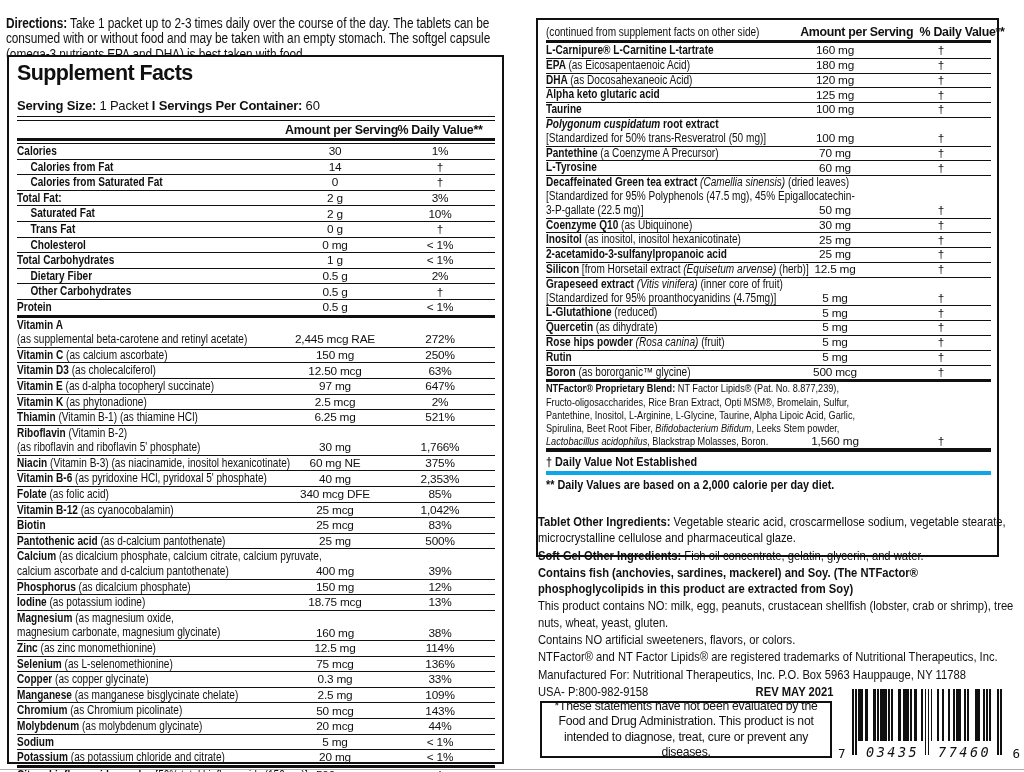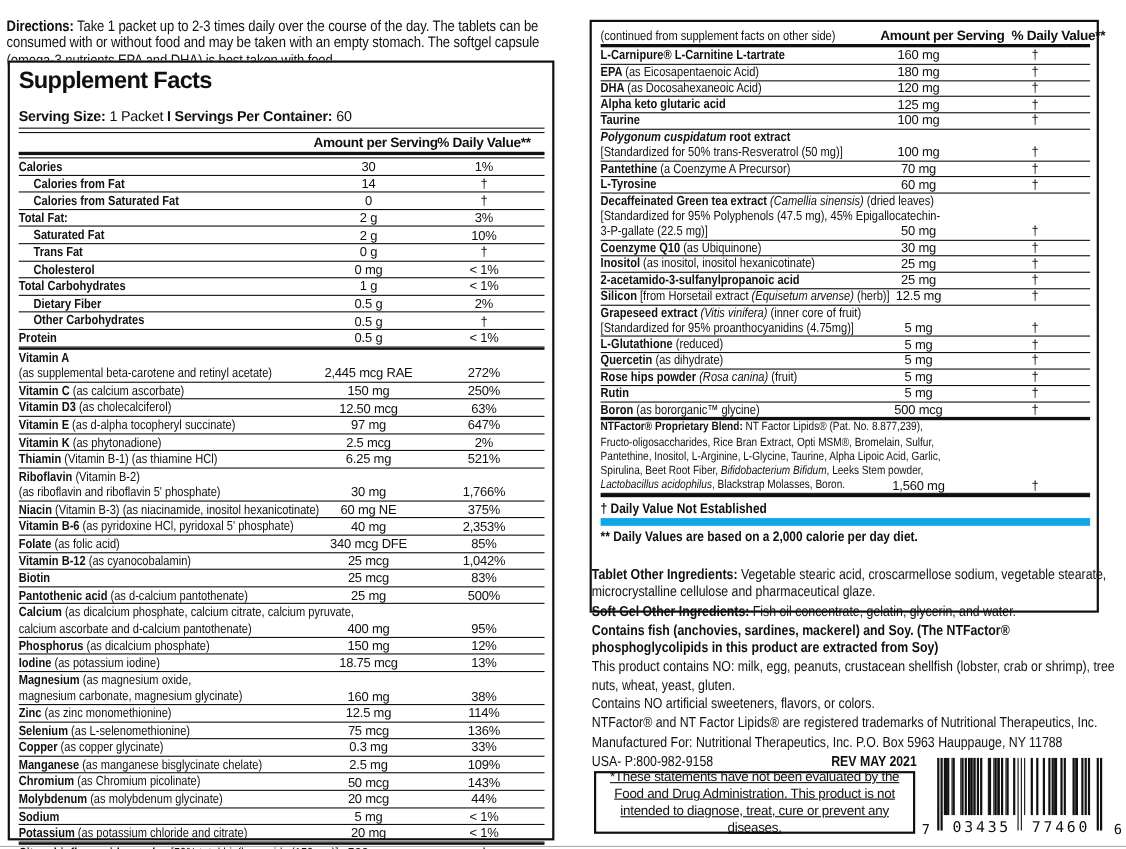--- a/index.html
+++ b/index.html
@@ -35,40 +35,40 @@
   .amt,.dv{text-align:center;font-size:11.8px;line-height:14.4px;letter-spacing:-0.2px;align-self:end;}
   .rightbox .amt,.rightbox .dv{line-height:13.6px;}
   .seg-b{font-weight:bold;}
   .seg-i{font-style:italic;}
   .seg-bi{font-weight:bold;font-style:italic;}
   .seg-n{font-weight:normal;}
   .fnote{font-weight:bold;font-size:12.6px;line-height:14px;padding:2.5px 0;white-space:nowrap;
          transform-origin:0 50%;}
   .fnote .inner{display:inline-block;transform:scaleX(0.86);transform-origin:0 50%;}
   .f1{border-top:3px solid #101010;}
-  .f2{border-top:7px solid #0ea5e9;}
+  .f2{border-top:4px solid #0ea5e9;}
   
   .info{left:538px;top:514px;width:567px;font-size:13.2px;line-height:16.3px;
         transform:scaleX(0.85);transform-origin:0 0;}
   .para{margin:0 0 1px 0;}
   .contact{position:relative;}
   .rev{position:absolute;left:256px;font-weight:bold;}
   
   .fdabox{left:540px;top:701px;width:292px;height:57px;border:2px solid #101010;box-sizing:border-box;
           display:flex;align-items:center;justify-content:center;text-align:center;
-          font-size:12.2px;line-height:15.2px;letter-spacing:-0.25px;padding:2px 6px;text-decoration:underline;}
+          font-size:12.2px;line-height:15.2px;letter-spacing:-0.25px;padding:2px 6px;}
   
   .barcode{left:836px;top:689px;width:186px;height:72px;}
   .bars{position:absolute;left:16px;top:0;width:151px;height:66px;font-size:0;white-space:nowrap;}
   .bars span.m{display:inline-block;width:1.58px;vertical-align:top;}
   .bars span.bar{background:#101010;height:52px;}
   .bars span.guard{height:66px;}
   .bars span.sp{background:transparent;height:52px;}
   .bc-num{position:absolute;bottom:-5px;font-family:"DejaVu Sans Mono","Liberation Mono",monospace;
-          font-size:13.5px;letter-spacing:2.5px;background:#fff;padding:0 2px;color:#101010;}
+          font-size:13.5px;letter-spacing:2.5px;background:#fff;padding:0 2px;color:#101010;font-style:italic;}
   .n1{left:12px;} .n2{left:84px;}
   .bc-side{position:absolute;bottom:0;font-family:"DejaVu Sans Mono","Liberation Mono",monospace;font-size:12.5px;}
   .bc-left{left:2px;} .bc-right{right:2px;}
   .page-edge{left:0;top:769px;width:1024px;height:1px;background:#aaa;}
 </style>
 </head>
 <body>
 
 <div>
 
@@ -254,21 +254,21 @@
           </div>
           <div class="amt">25 mg</div>
           <div class="dv">500%</div>
         </div>
         <div class="frow">
           <div class="lbl">
             <div class="line"><span class="seg-b">Calcium </span><span class="seg-n">(as dicalcium phosphate, calcium citrate, calcium pyruvate,</span></div>
             <div class="line"><span class="seg-n">calcium ascorbate and d-calcium pantothenate)</span></div>
           </div>
           <div class="amt">400 mg</div>
-          <div class="dv">95%</div>
+          <div class="dv">39%</div>
         </div>
         <div class="frow">
           <div class="lbl">
             <div class="line"><span class="seg-b">Phosphorus </span><span class="seg-n">(as dicalcium phosphate)</span></div>
           </div>
           <div class="amt">150 mg</div>
           <div class="dv">12%</div>
         </div>
         <div class="frow">
           <div class="lbl">

